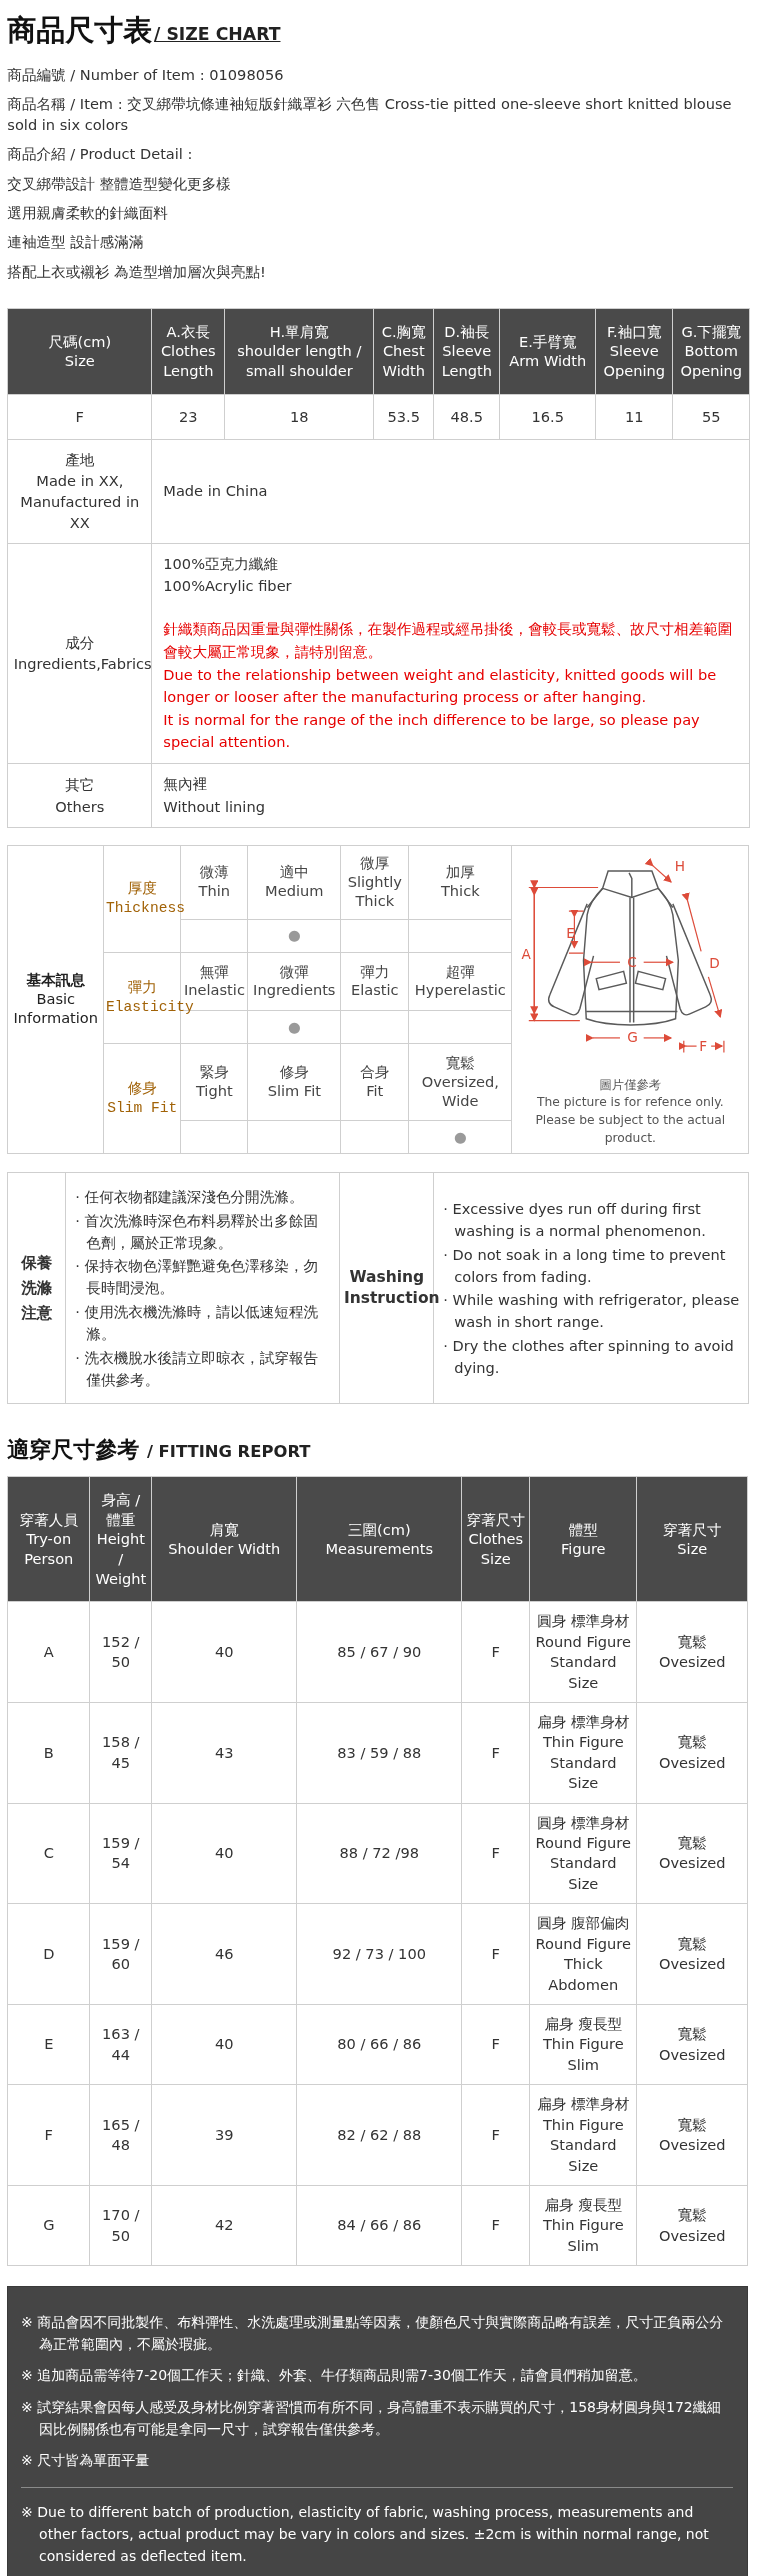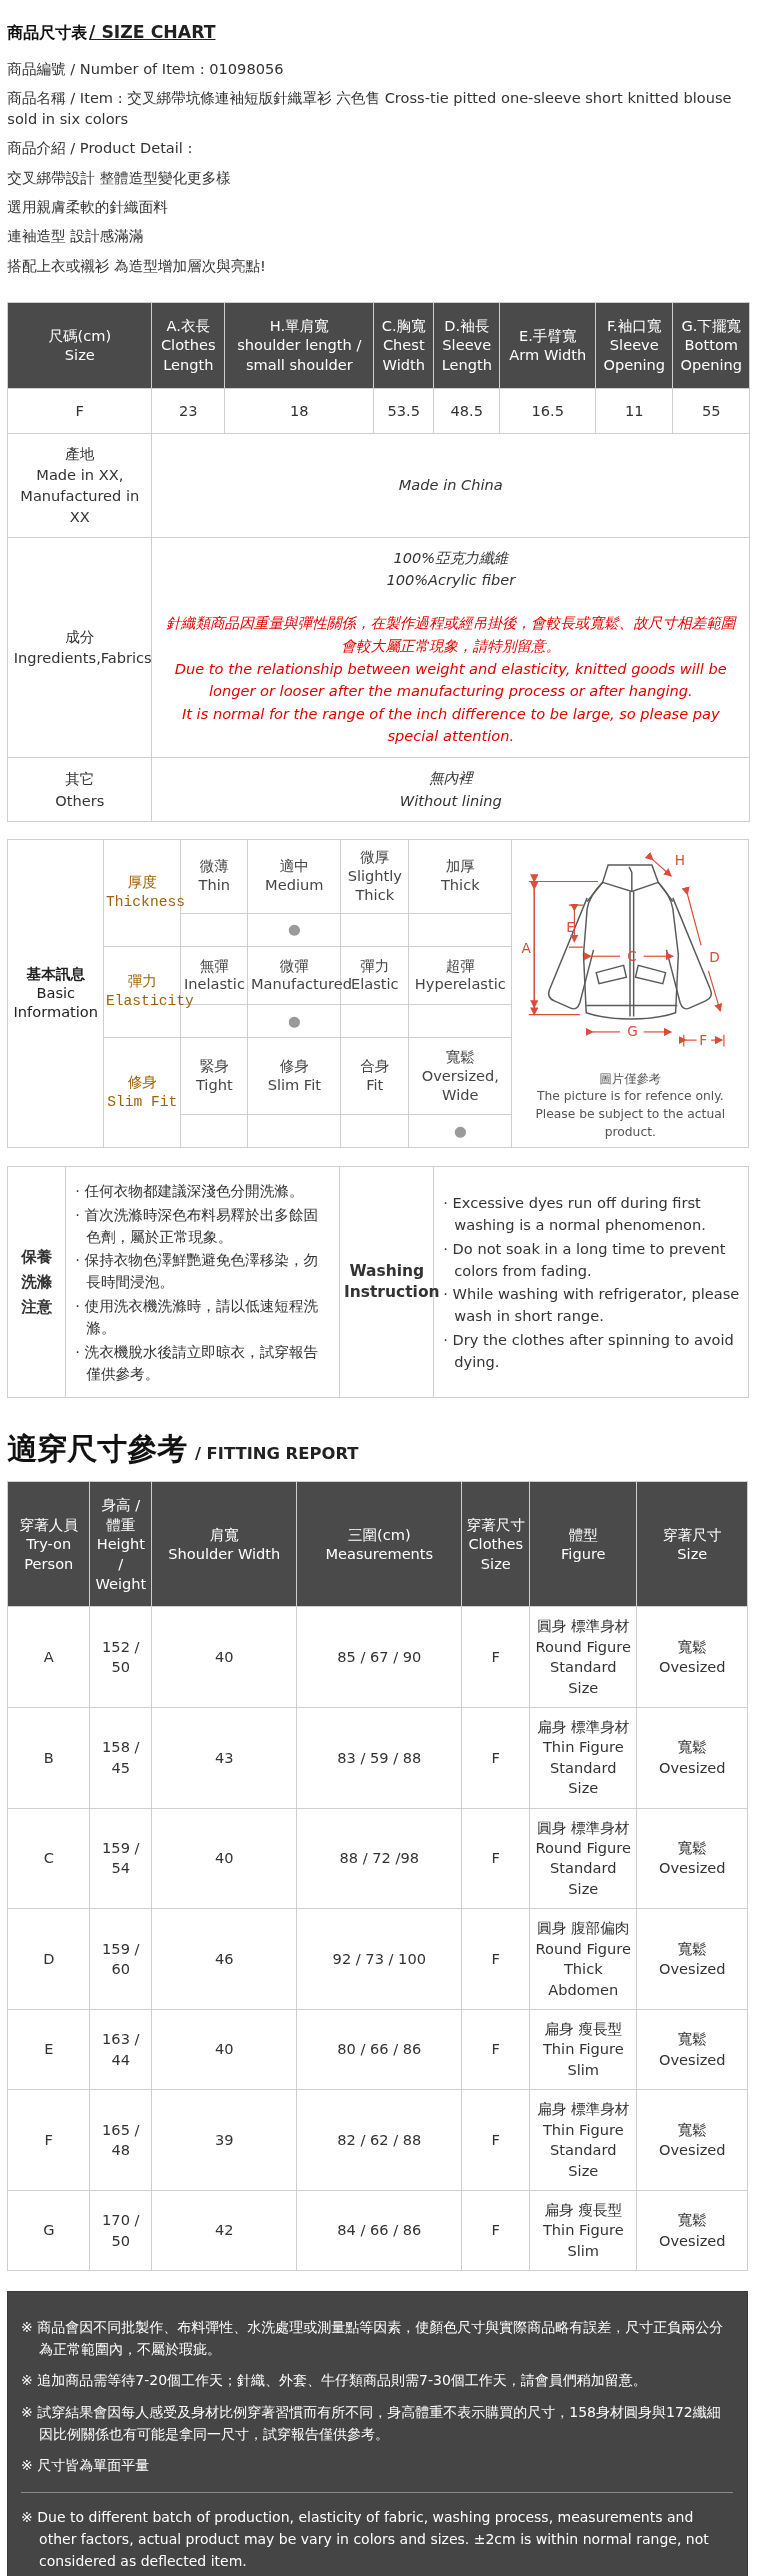--- a/index.html
+++ b/index.html
@@ -6,35 +6,35 @@
   html,body { background:#fff; }
   body {
     width:761px; min-height:2576px;
     font-family:"DejaVu Sans","Liberation Sans",sans-serif;
     color:#333; font-size:14.6px;
   }
   .page { padding:9px 12.8px 82px 7.3px; }
 
   
   .title { margin:1.8px 0 12.8px 0; }
-  .title .zh { font-size:16px; font-weight:bold; color:#111; }
+  .title .zh { font-size:29px; font-weight:bold; color:#111; }
   .title .en { font-size:17.3px; color:#222; margin-left:1.8px;text-decoration:underline; }
   .meta-line { font-size:14.6px; color:#333; margin:8.2px 0; line-height:1.45; }
   .detail-line { font-size:14.6px; color:#333; margin:8.2px 0; line-height:1.45; }
 
   
   table { border-collapse:collapse; width:741px; table-layout:fixed; }
   th, td { border:0.9px solid #cfcfcf; text-align:center; vertical-align:middle; font-weight:normal; }
   .dark-th { background:#4a4a4a; color:#fff; font-size:14.6px; line-height:1.35; padding:12.8px 2.7px; }
 
   
   .size-table { margin-top:26px; }
   .size-table td { padding:13.7px 3.6px; font-size:14.6px; color:#333; }
   .size-table .info-label { font-size:14.6px; line-height:1.45; padding:9px 5.5px; }
-  .size-table .info-value { text-align:center; padding:9px 11px; line-height:1.55;font-style:italic; }
+  .size-table .info-value { text-align:left; padding:9px 11px; line-height:1.55; }
   .warn { color:#e60000; margin-top:1.4em; }
   .warn p { margin:0; }
 
   
   .basic-table { margin-top:16.4px; }
   .basic-table td { font-size:14.6px; line-height:1.3; }
   .main-label { color:#222; font-size:14.6px; line-height:1.5; }
   .main-label .zh { font-weight:bold; }
   .sub-label { color:#a16207; padding:7.3px 1.8px; line-height:1.4;font-family:Liberation Mono, monospace; }
   .opt-cell { color:#454545; padding:8.2px 2.7px; }
@@ -44,21 +44,21 @@
 
   
   .wash-table { margin-top:18px; }
   .wash-label { font-size:15.5px; color:#333; font-weight:bold; line-height:1.6; padding:7.3px 3.6px; }
   .wash-list { text-align:left; padding:11px 7.3px 11px 9px; }
   .wash-list div { line-height:1.5; margin:1.8px 0; padding-left:11px; text-indent:-11px; }
   .wash-title { font-size:15.5px; color:#333; font-weight:bold; line-height:1.4; padding:3.6px; }
 
   
   .fit-heading { margin:31px 0 11px 0; }
-  .fit-heading .zh { font-size:30px; font-weight:bold; color:#111; }
+  .fit-heading .zh { font-size:22px; font-weight:bold; color:#111; }
   .fit-heading .en { font-size:16.4px; color:#222; }
   .fit-table td { padding:9px 3.6px; font-size:14.6px; line-height:1.4; color:#333;margin-top:26px; }
   .fig-zh, .size-zh { display:block; }
   .fig-en, .size-en { display:block; }
 
   
   .footer-box {
     margin-top:20px; width:741px; background:#454545; color:#fff;
     padding:14.6px 14.6px 16.4px 12.8px; border:0.9px solid #3a3a3a;
   }
@@ -274,21 +274,21 @@
       <td class="sub-label" rowspan="2">
         <div>彈力</div>
         <div>Elasticity</div>
       </td>
       <td class="opt-cell">
             <div>無彈</div>
             <div>Inelastic</div>
           </td>
       <td class="opt-cell">
             <div>微彈</div>
-            <div>Manufactured</div>
+            <div>Ingredients</div>
           </td>
       <td class="opt-cell">
             <div>彈力</div>
             <div>Elastic</div>
           </td>
       <td class="opt-cell">
             <div>超彈</div>
             <div>Hyperelastic</div>
           </td>
     </tr>

